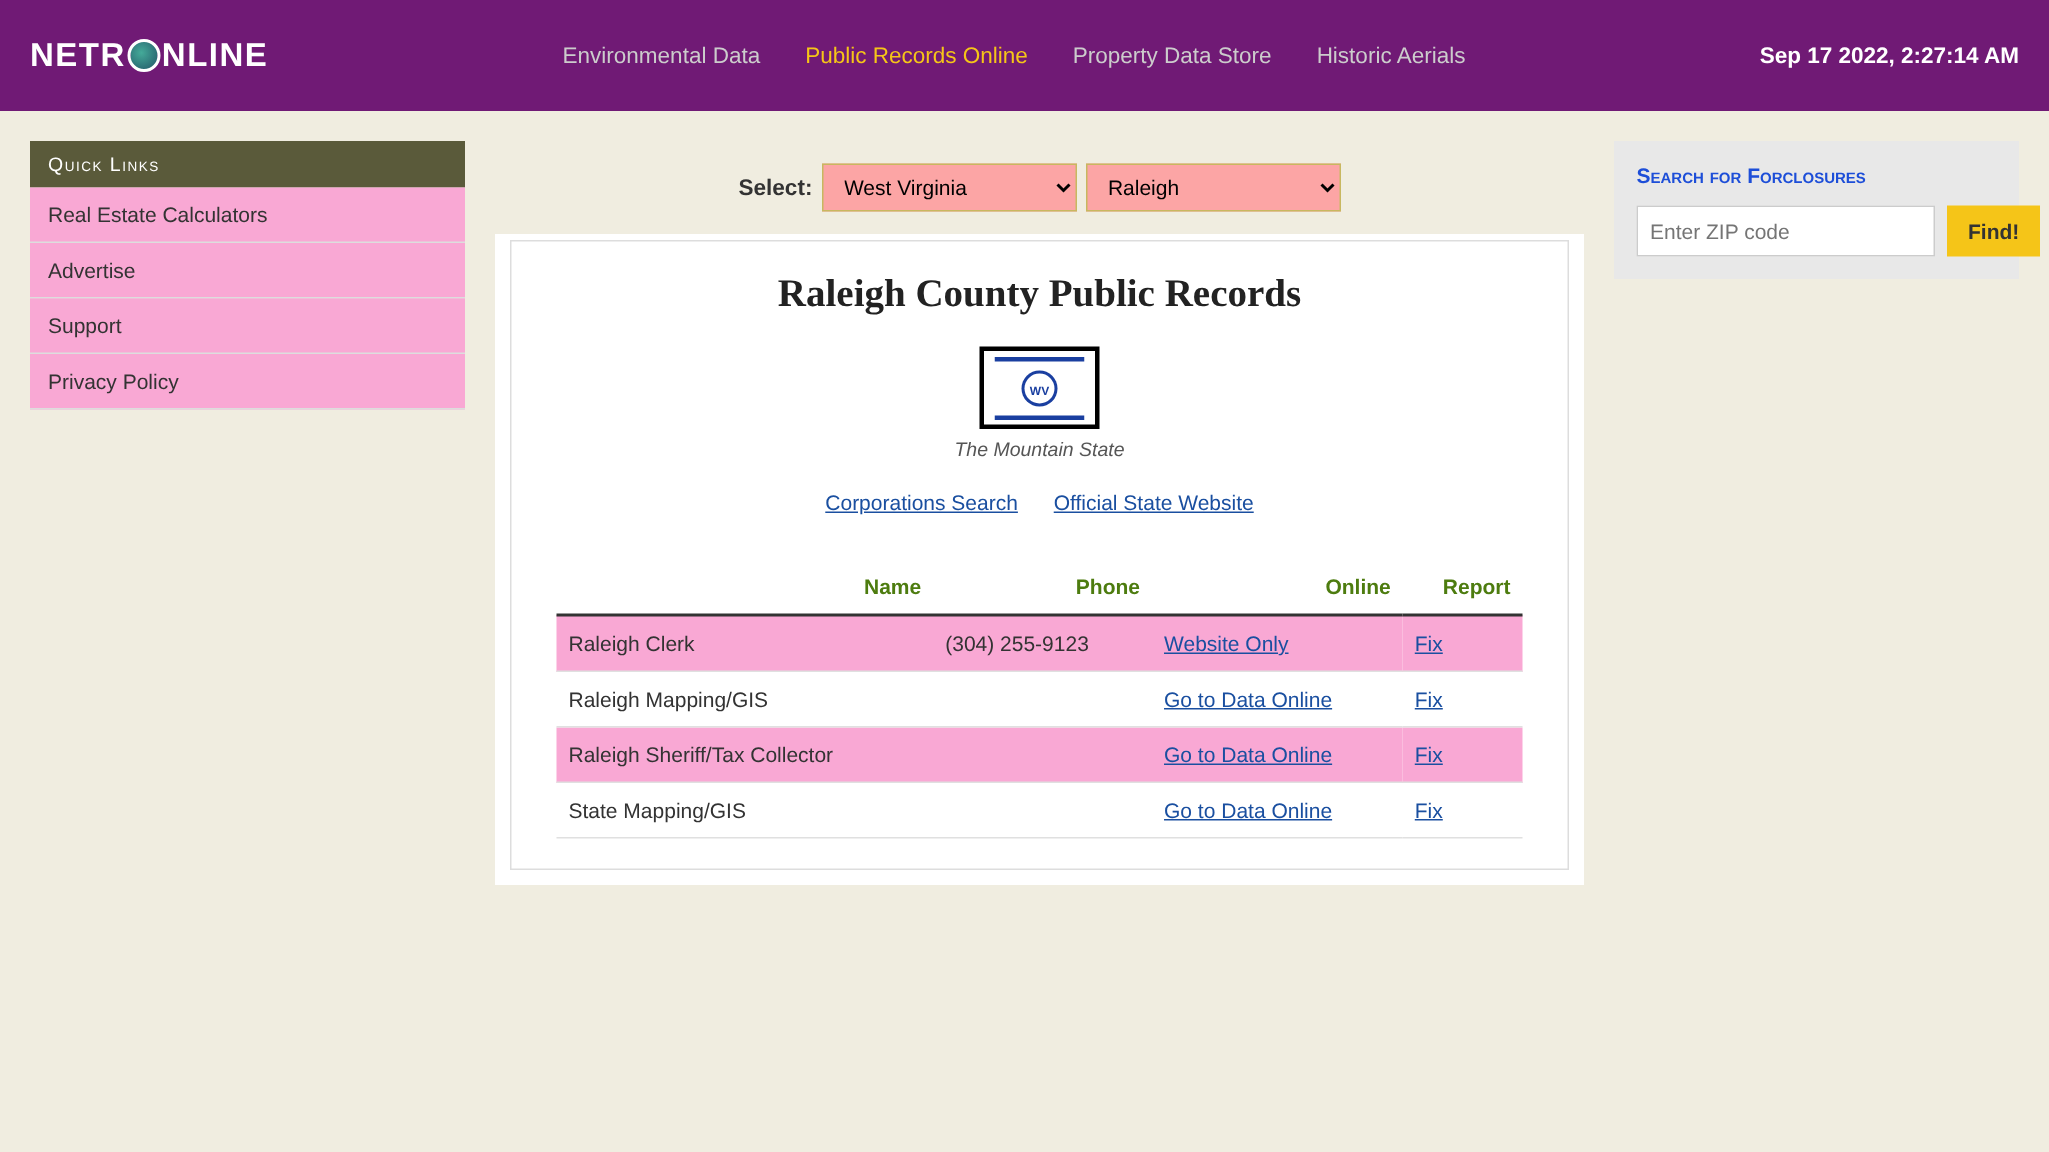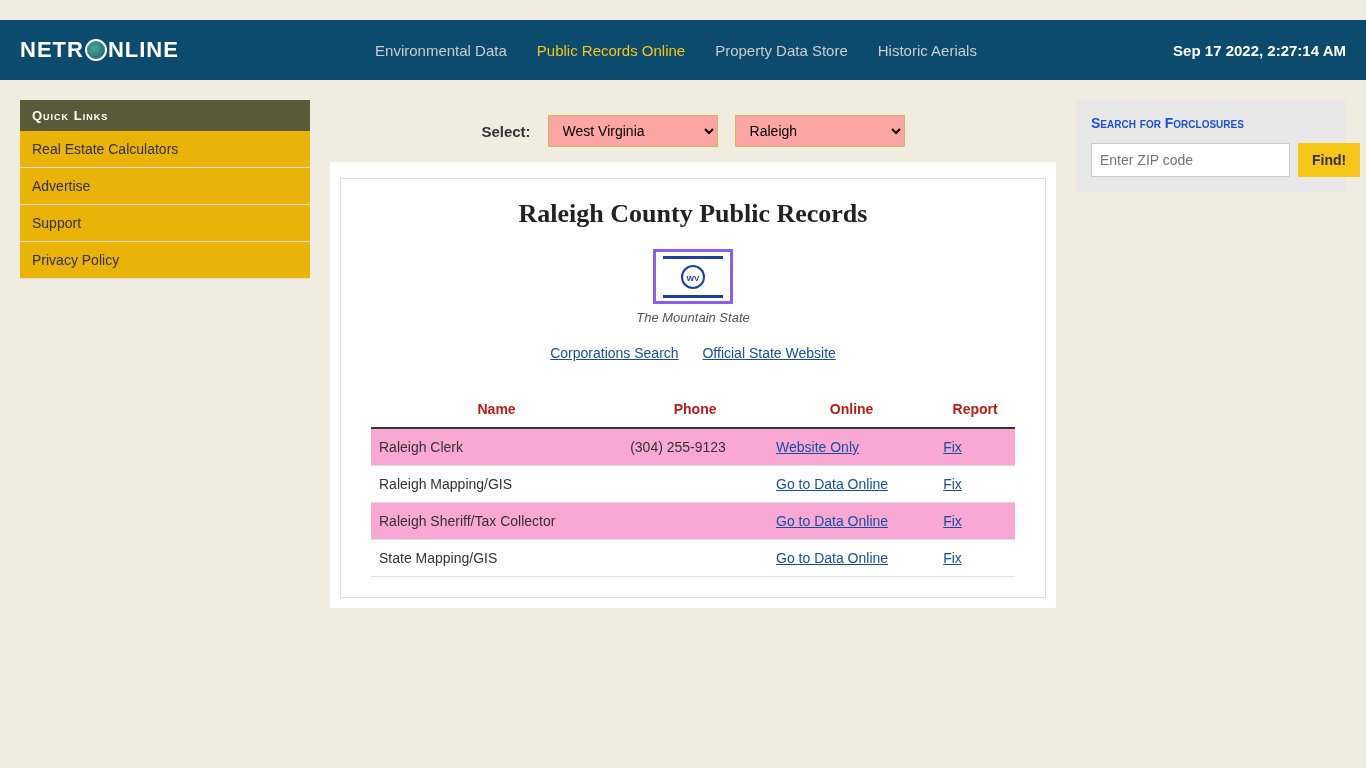--- a/index.html
+++ b/index.html
@@ -1,26 +1,25 @@
 <!DOCTYPE html>
 <html><head>
   <meta charset="utf-8">
   <style>
     * { box-sizing: border-box; margin: 0; padding: 0; }
     body { font-family: Arial, sans-serif; background: #f0ede0; font-size: 14px; }
 
     
     #header {
-      background: #0c4a6e;
+      background: #701a75;
       display: flex;
       align-items: center;
       justify-content: space-between;
       padding: 0 20px;
-      height: 60px;
-      margin-top: 20px;
+      height: 74px;
     }
     #logo {
       display: flex;
       align-items: center;
       color: #fff;
       font-size: 22px;
       font-weight: bold;
       letter-spacing: 1px;
     }
     #logo .globe {
@@ -67,42 +66,42 @@
       width: 290px;
       flex-shrink: 0;
     }
     #quick-links-header {
       background: #5a5a3a;
       color: #fff;
       font-size: 13px;
       font-variant: small-caps;
       letter-spacing: 1px;
       padding: 8px 12px;
-      font-weight: bold;
+      font-weight: normal;
     }
     .sidebar-item {
-      background: #eab308;
+      background: #f9a8d4;
       border-bottom: 1px solid #ddd;
       padding: 10px 12px;
       font-size: 14px;
       color: #333;
       cursor: pointer;
     }
 
     
     #main {
       flex: 1;
       background: #fff;
     }
 
     
     #select-bar {
       display: flex;
       align-items: center;
-      gap: 17px;
+      gap: 6px;
       padding: 15px 20px;
       background: #f0ede0;
       justify-content: center;
     }
     #select-bar label {
       font-size: 15px;
       font-weight: bold;
       color: #333;
     }
     #select-bar select {
@@ -112,40 +111,40 @@
       font-size: 14px;
       min-width: 170px;
       appearance: auto;
     }
 
     
     #content {
       padding: 20px 30px;
       background: #fff;
       border: 1px solid #ddd;
-      margin: 16px 10px 10px 10px;
+      margin: 4px 10px 10px 10px;
     }
     #county-title {
       text-align: center;
       font-size: 26px;
       font-weight: bold;
       font-family: Georgia, serif;
       color: #222;
       margin-bottom: 20px;
     }
     #state-emblem {
       display: flex;
       flex-direction: column;
       align-items: center;
       margin-bottom: 20px;
     }
     #state-flag {
       width: 80px;
       height: 55px;
-      border: 3px solid #8b5cf6;
+      border: 3px solid #000000;
       background: #fff;
       display: flex;
       align-items: center;
       justify-content: center;
     }
     #state-flag svg {
       width: 60px;
       height: 42px;
     }
     #state-nickname {
@@ -165,25 +164,25 @@
       margin: 0 10px;
     }
 
     
     #records-table {
       width: 100%;
       border-collapse: collapse;
       margin-top: 10px;
     }
     #records-table th {
-      text-align: center;
+      text-align: right;
       padding: 10px 8px;
       border-bottom: 2px solid #333;
       font-size: 14px;
-      color: #b91c1c;
+      color: #4d7c0f;
       font-weight: bold;
     }
     #records-table td {
       padding: 10px 8px;
       vertical-align: top;
       font-size: 14px;
       color: #333;
       border-bottom: 1px solid #e0e0e0;
     }
     .row-alt {

